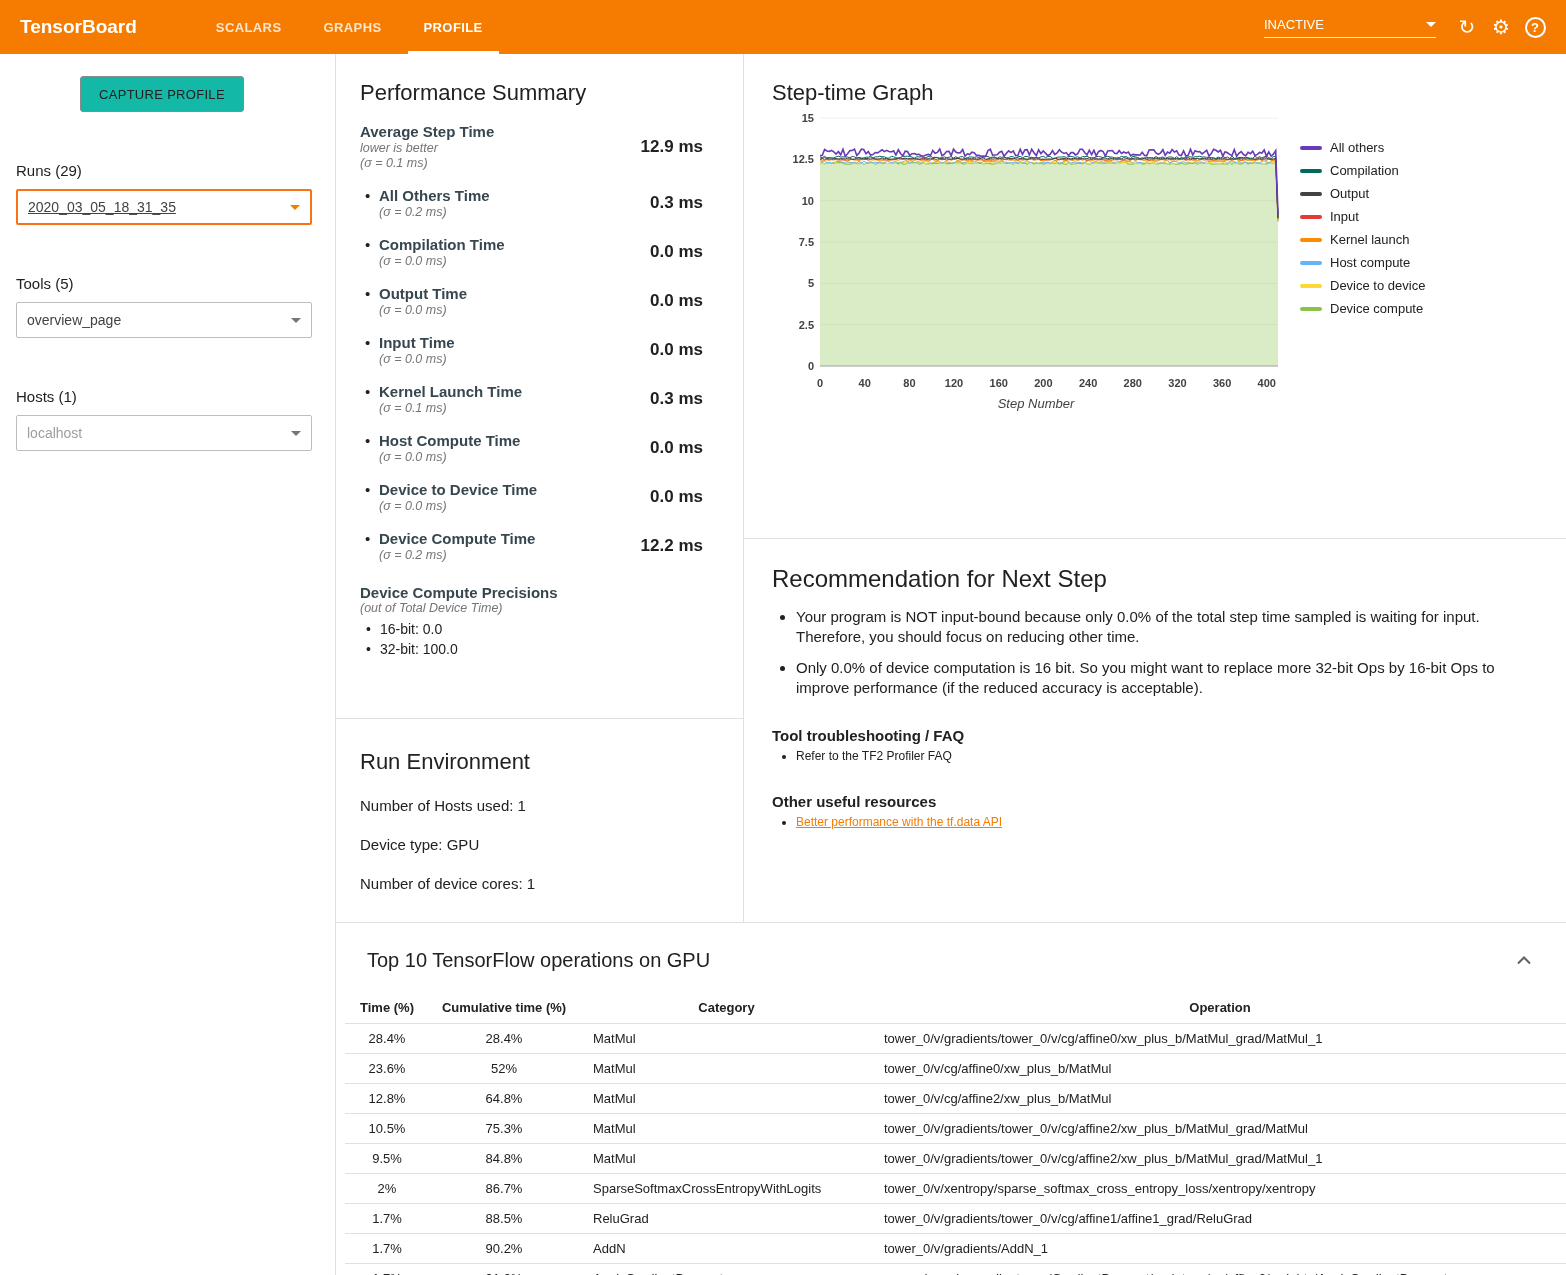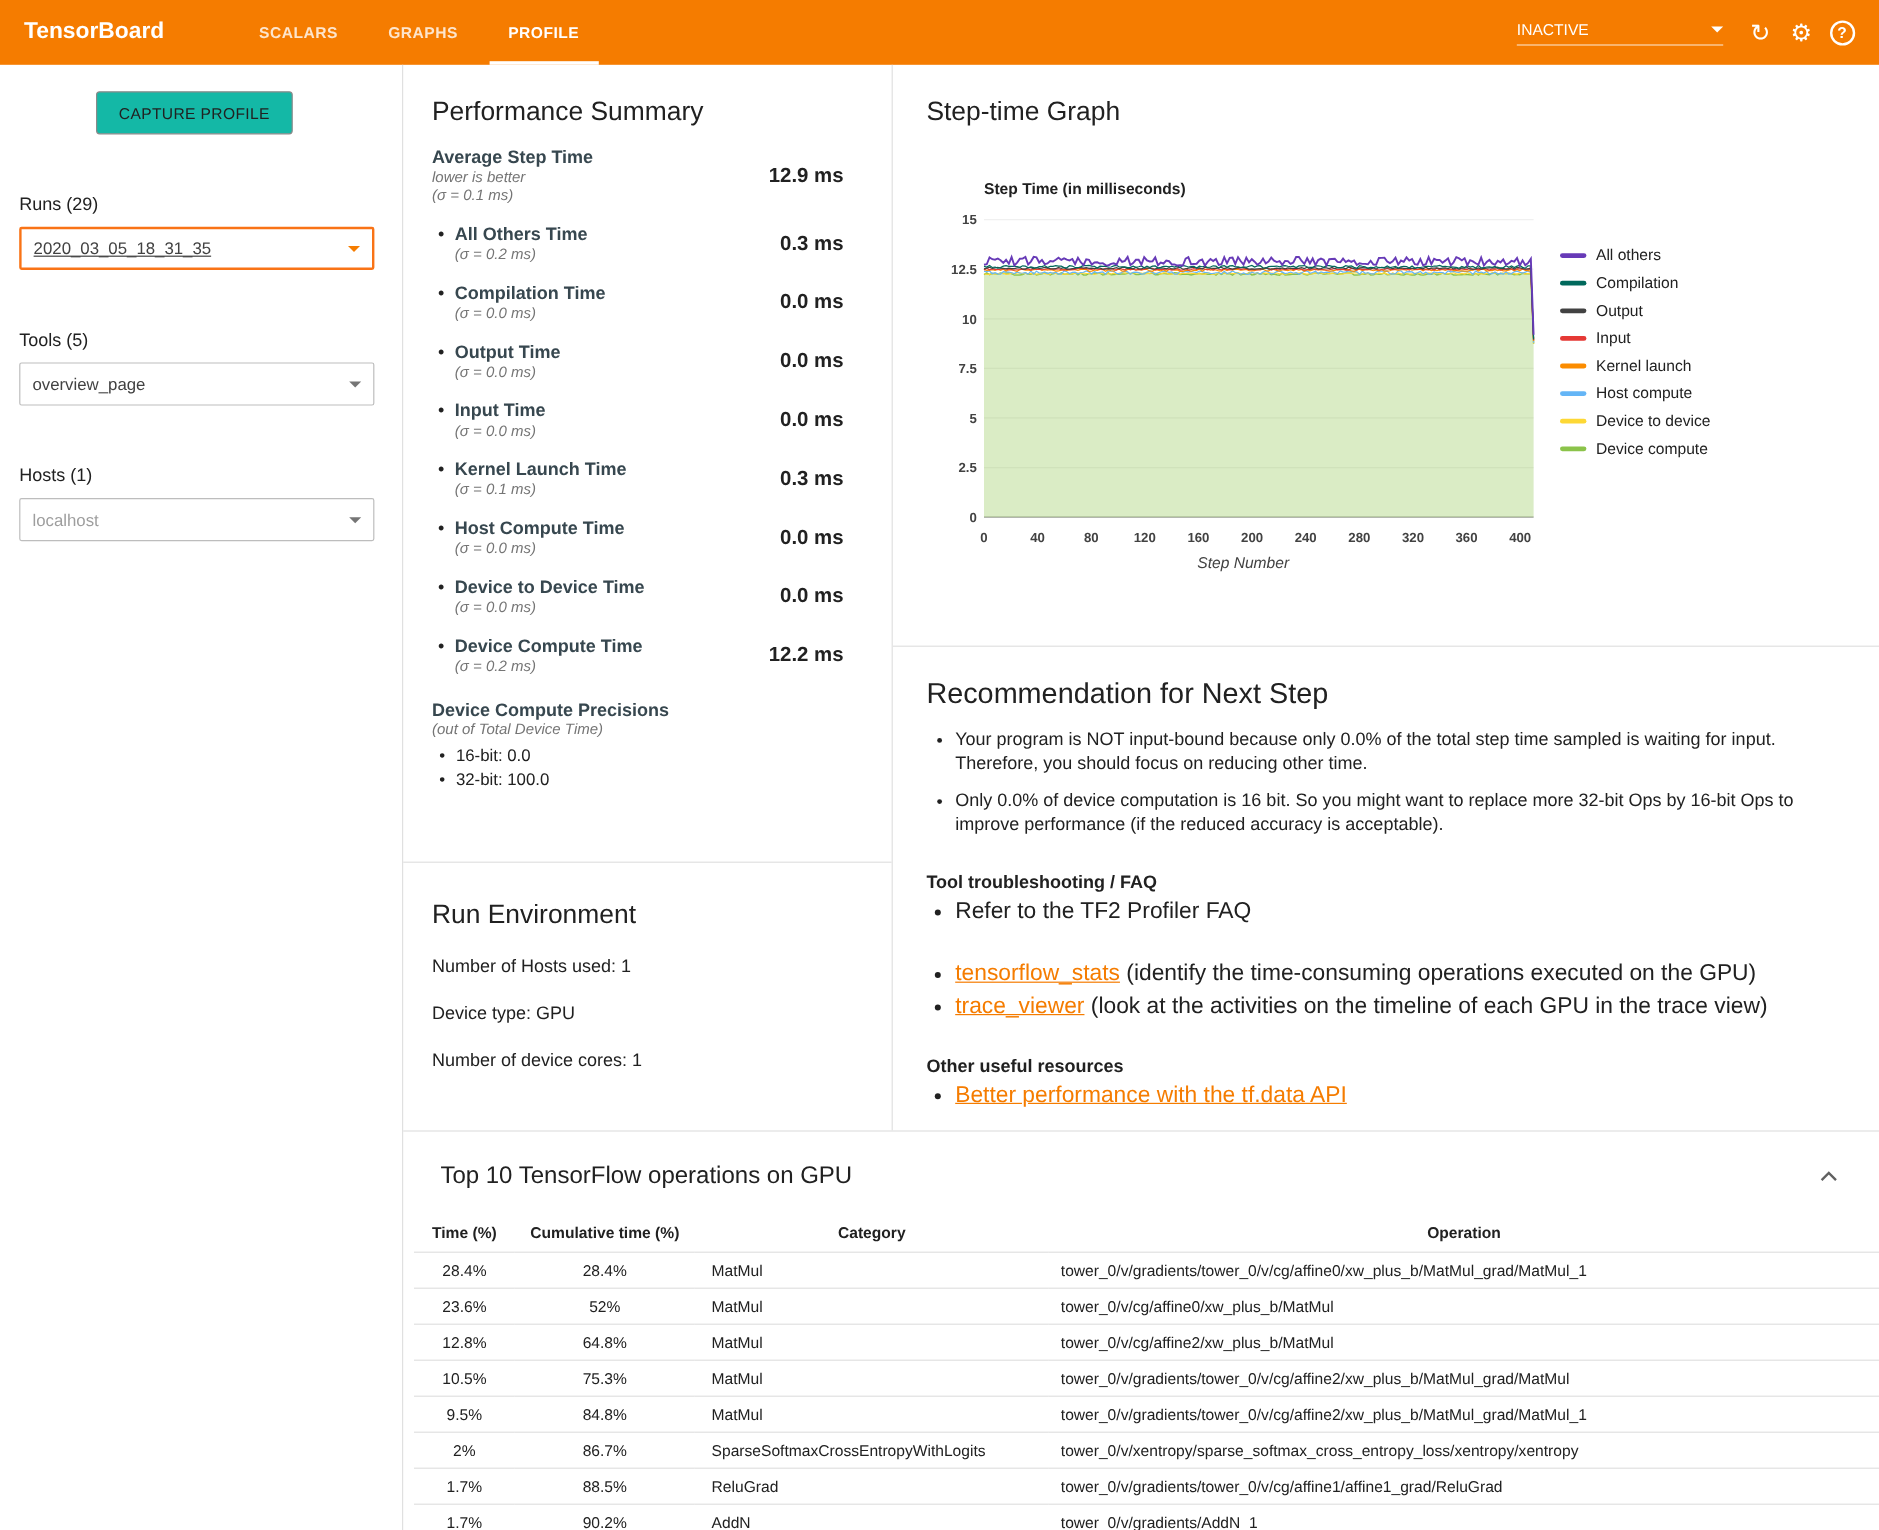--- a/index.html
+++ b/index.html
@@ -96,21 +96,21 @@
   .legend-swatch { width:22px; height:4px; border-radius:2px; margin-right:8px; flex:0 0 22px; }
   .legend-label { font-size:13px; color:#212121; white-space:nowrap; }
   
   .recommendation { border-top:1px solid #e0e0e0; padding:26px 40px 18px 28px; flex:1; }
   .rec-title { font-size:24px; font-weight:400; }
   .rec-bullets { margin:14px 0 0 24px; }
   .rec-bullets li { font-size:15px; line-height:1.3; margin-top:12px; max-width:740px; color:#212121; }
   .rec-section { margin-top:30px; }
   .rec-heading { font-size:15px; font-weight:700; color:#212121; }
   .rec-list { margin:5px 0 0 24px; }
-  .rec-list li { font-size:19px; margin-top:5px; color:#212121; }
+  .rec-list li { font-size:12px; margin-top:5px; color:#212121; }
   .link { color:#f57c00; text-decoration:underline; cursor:pointer; }
   
   .top-ops { border-top:1px solid #e0e0e0; padding:26px 0 0 9px; }
   .top-ops-head { display:flex; align-items:center; justify-content:space-between; padding:0 30px 0 22px; }
   .top-ops-title { font-size:20px; font-weight:400; }
   .collapse-btn { background:none; border:none; cursor:pointer; padding:4px; }
   .ops-table { width:100%; border-collapse:collapse; table-layout:fixed; margin-top:20px; }
   .ops-table th { font-size:13px; font-weight:700; color:#212121; padding:8px 4px; text-align:center; }
   .ops-table td { font-size:13px; color:#212121; padding:7px 4px; border-top:1px solid #e0e0e0; overflow:hidden; white-space:nowrap; text-overflow:ellipsis; }
   .ops-table td:nth-child(1), .ops-table td:nth-child(2) { text-align:center; }
@@ -266,21 +266,20 @@
               <div class="env-line">Number of Hosts used: 1</div>
               <div class="env-line">Device type: GPU</div>
               <div class="env-line">Number of device cores: 1</div>
             </div>
         </div>
       </section>
 
       <section class="right-col">
         <div class="step-graph">
           <h2 class="section-title">Step-time Graph</h2>
-          <div class="chart-title">Step Time (in milliseconds)</div>
           <div class="graph-area">
             <div class="chart-col">
               <svg id="step-chart" viewBox="0 0 500 290">
                   <line x1="34" x2="492" y1="260.0" y2="260.0" stroke="#9e9e9e" stroke-width="1"></line>
                   <text x="28" y="264.0" text-anchor="end" class="tick">0</text>
                   <line x1="34" x2="492" y1="218.7" y2="218.7" stroke="#f0f0f0" stroke-width="1"></line>
                   <text x="28" y="222.7" text-anchor="end" class="tick">2.5</text>
                   <line x1="34" x2="492" y1="177.3" y2="177.3" stroke="#f0f0f0" stroke-width="1"></line>
                   <text x="28" y="181.3" text-anchor="end" class="tick">5</text>
                   <line x1="34" x2="492" y1="136.0" y2="136.0" stroke="#f0f0f0" stroke-width="1"></line>
@@ -358,24 +357,20 @@
               <li>Only 0.0% of device computation is 16 bit. So you might want to replace more 32-bit Ops by 16-bit Ops to improve performance (if the reduced accuracy is acceptable).</li>
             </ul>
           <div id="rec-sections">
               <div class="rec-section">
     <div class="rec-heading">Tool troubleshooting / FAQ</div>
     <ul class="rec-list">
                   <li>Refer to the TF2 Profiler FAQ</li>
                 </ul>
   </div>
               <div class="rec-section">
-    <ul class="rec-list">
-                  <li><a href="#" class="link">tensorflow_stats</a> (identify the time-consuming operations executed on the GPU)</li>
-                  <li><a href="#" class="link">trace_viewer</a> (look at the activities on the timeline of each GPU in the trace view)</li>
-                </ul>
   </div>
               <div class="rec-section">
     <div class="rec-heading">Other useful resources</div>
     <ul class="rec-list">
                   <li><a href="#" class="link">Better performance with the tf.data API</a></li>
                 </ul>
   </div>
             </div>
         </div>
       </section>

